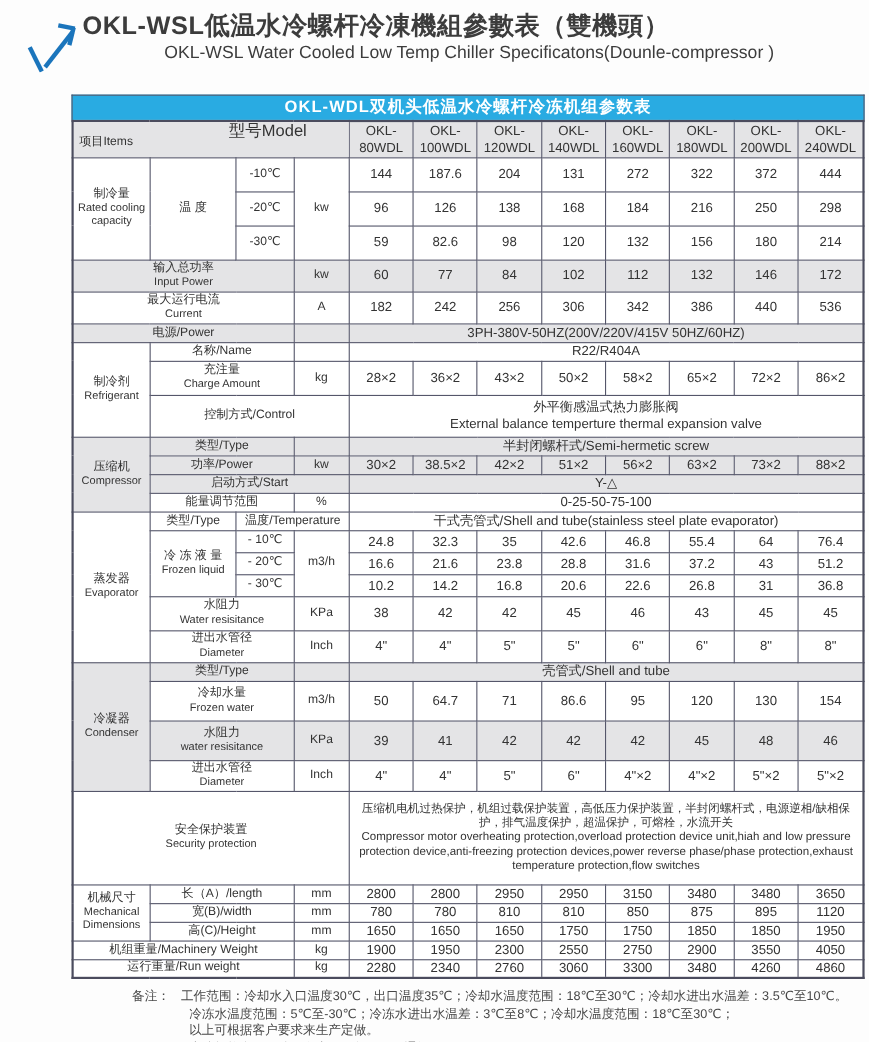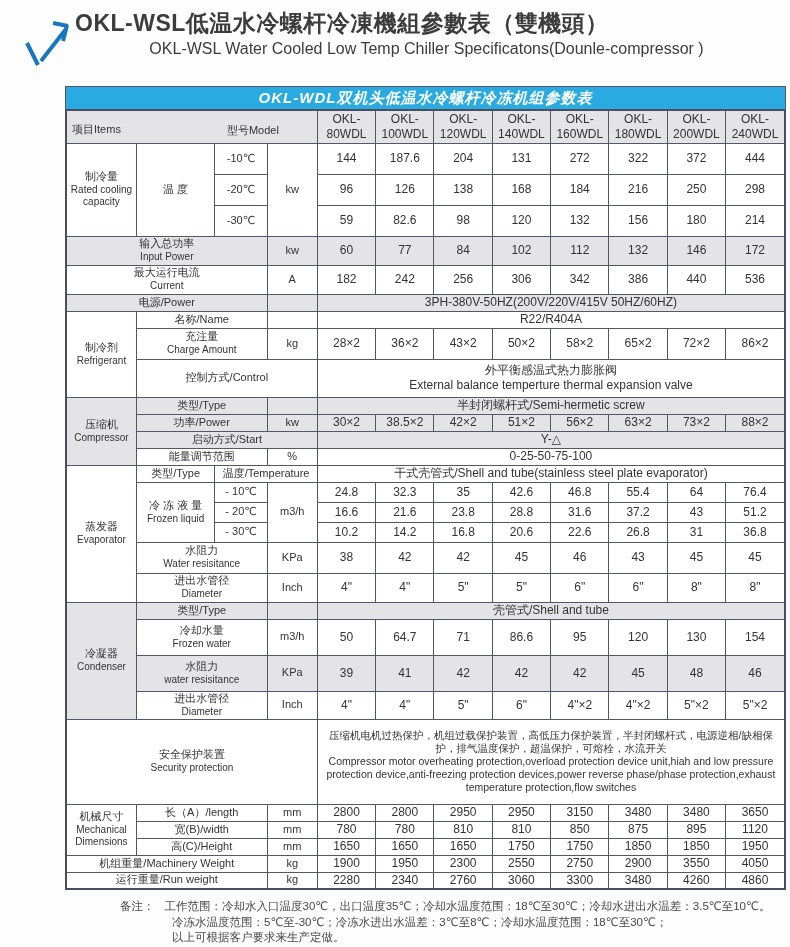--- a/index.html
+++ b/index.html
@@ -12,21 +12,21 @@
   .page-head{position:relative;padding:10px 12px 0 75px;height:72px;}
   .logo{position:absolute;left:24px;top:14px;width:46px;height:52px;}
   .title-cn{font-size:23px;font-weight:bold;letter-spacing:0.5px;line-height:1.2;color:#3c3c3c;}
   .title-en{font-size:16px;color:#3c3c3c;margin-top:2px;text-align:center;}
   
   .table-wrap{margin:4px 0 0 65px;width:721px;}
   .banner{
     background:#29abe2;color:#ffffff;text-align:center;
     font-size:15px;font-weight:bold;letter-spacing:1px;
     height:22px;line-height:22px;
-    border:1px solid #55566a;border-bottom:none;font-style:italic;
+    border:1px solid #55566a;border-bottom:none;
   }
   table.spec{
     border-collapse:collapse;table-layout:fixed;width:721px;
     font-size:11px;color:#333;
   }
   table.spec td{
     border:1px solid #55566a;text-align:center;vertical-align:middle;
     padding:0 2px;line-height:1.25;background:#ffffff;overflow:hidden;
   }
   table.spec{border:2px solid #4b4c5e;}
@@ -36,21 +36,21 @@
   .l2{display:block;line-height:1.25;}
   .en{font-size:10px;}
   
   td.corner{
     position:relative;background:#e4e4e6;padding:0;
     background-image:linear-gradient(to bottom right,
       transparent calc(50% - 0.6px), #55566a calc(50% - 0.6px),
       #55566a calc(50% + 0.6px), transparent calc(50% + 0.6px));
   }
   .corner-items{position:absolute;left:5px;bottom:6px;font-size:11px;}
-  .corner-model{position:absolute;right:38px;top:13px;font-size:11px;}
+  .corner-model{position:absolute;right:38px;top:0;font-size:15px;}
   
   tr.h33{height:33px;} tr.h31{height:31px;} tr.h29{height:29px;}
   tr.h38{height:38px;} tr.h20{height:20px;} tr.h17{height:17px;}
   tr.h36{height:36px;} tr.h28{height:28px;} tr.h85{height:85px;}
   td.sec-text{text-align:left;padding:3px 6px;font-size:10.5px;line-height:1.35;}
   
   .notes{margin:9px 0 0 120px;font-size:11.5px;color:#474747;line-height:1.35;}
   .notes .first .prefix{margin-right:10px;}
   .notes .cont{padding-left:52px;}
 </style>

